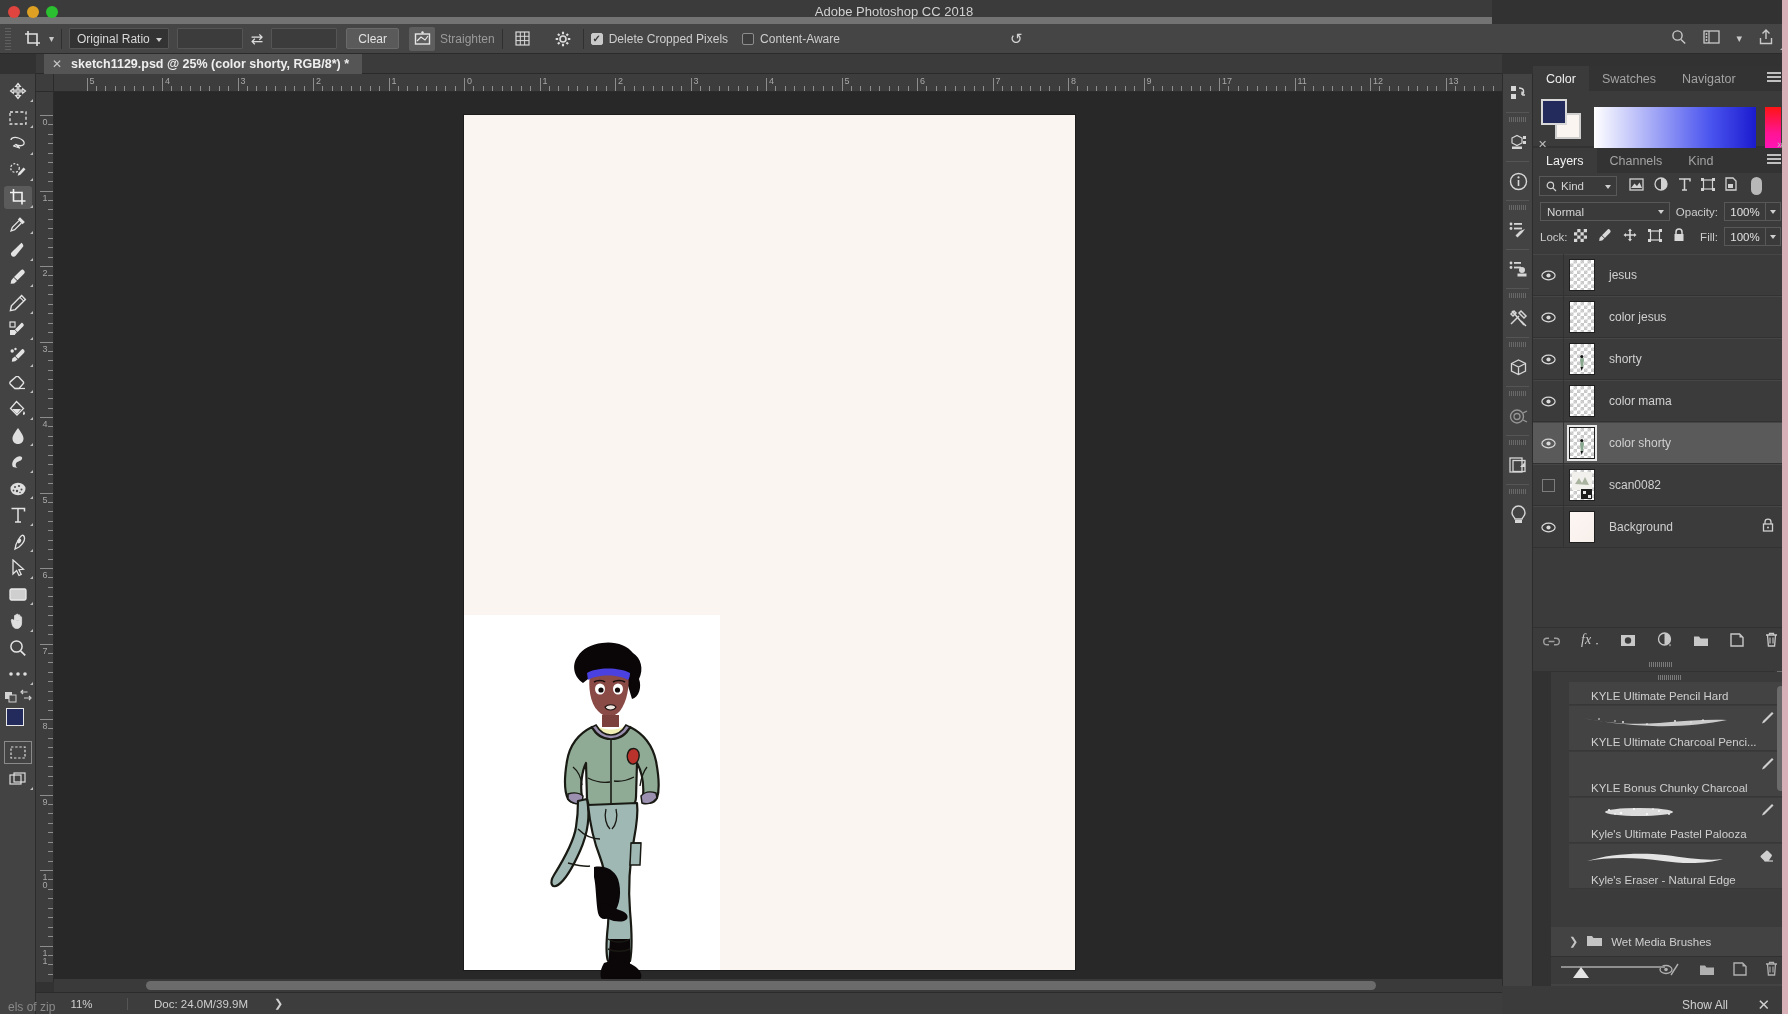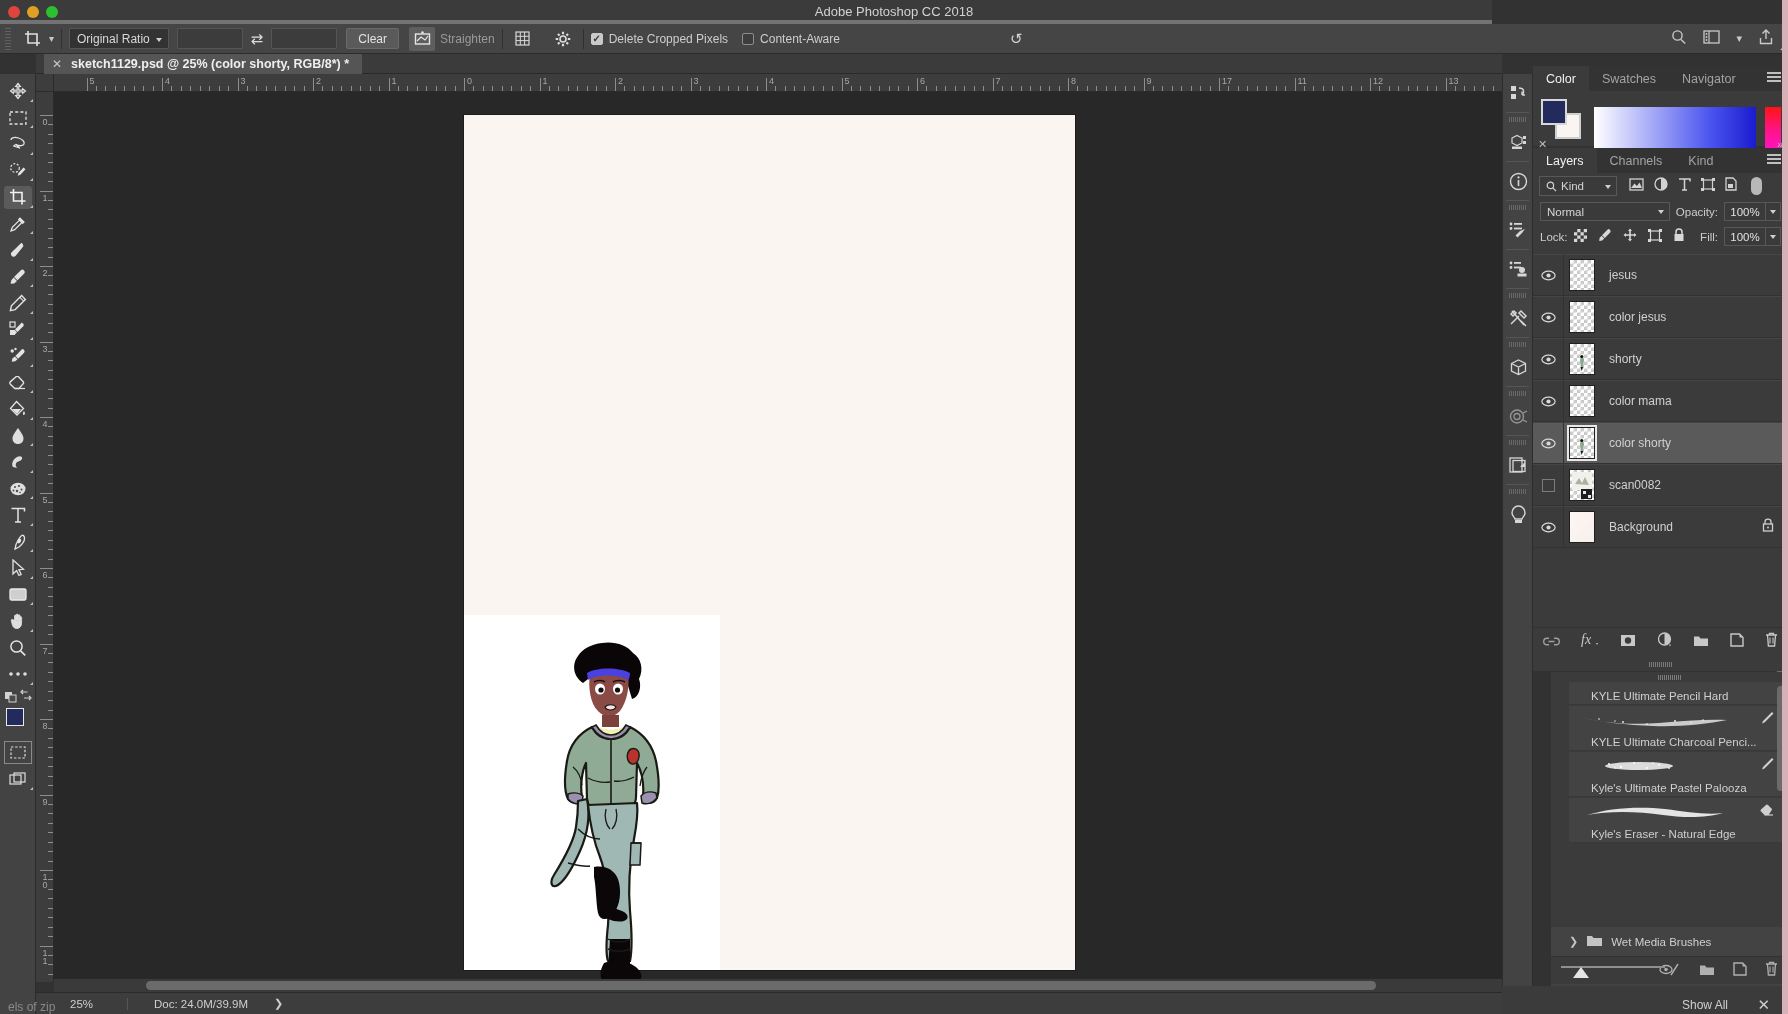--- a/index.html
+++ b/index.html
@@ -8,21 +8,21 @@
     background: #282828;
     font-family: "Liberation Sans", sans-serif;
     overflow: hidden;
     -webkit-font-smoothing: antialiased;
   }
   .app { position: relative; width: 1788px; height: 1014px; background: #323232; }
 
   
   .titlebar {
     position: absolute; left: 0; top: 0; width: 1492px; height: 24px;
-    background: #3b3b3b; border-bottom: 4px solid #737373;
+    background: #3b3b3b; border-bottom: 7px solid #737373;
   }
   .traffic { position: absolute; left: 8px; top: 6px; display: flex; gap: 7px; }
   .tl { width: 12px; height: 12px; border-radius: 50%; display: block; }
   .tl.r { background: #e0443e; }
   .tl.y { background: #dea123; }
   .tl.g { background: #2ac030; }
   .apptitle {
     position: absolute; left: 0; top: 0; width: 1788px; height: 24px;
     line-height: 24px; text-align: center; color: #d2d2d2; font-size: 13px;
   }
@@ -941,21 +941,21 @@
   </div>
 
   <div class="sb-v">
       <div class="thumb"></div>
     </div>
   <div class="sb-h" style="left:54px;bottom:22px;width:1448px;">
       <div class="thumb"></div>
     </div>
 
   <div class="statusbar">
-    <div class="st-zoom">25%</div>
+    <div class="st-zoom">11%</div>
     <div class="st-doc">Doc: 24.0M/39.9M</div>
     <div class="st-arrow">❯</div>
   </div>
 
   <div class="rail">
     <div class="railbtn">
       <svg width="17" height="17" viewBox="0 0 17 17">
           <rect x="1" y="1" width="5" height="5" fill="#d6d6d6"></rect>
           <rect x="1" y="9" width="5" height="5" fill="#d6d6d6"></rect>
           <path d="M9 3 C14 3 15 7 12 10 M12 10 L12 6.5 M12 10 L15 10" stroke="#d6d6d6" stroke-width="1.4" fill="none"></path>
@@ -1344,20 +1344,27 @@
                 <circle cx="36" cy="11" r=".7"></circle>
                 <circle cx="112" cy="12" r=".7"></circle>
               </g>
             </svg></div>
           <div class="bpen"><svg width="16" height="16" viewBox="0 0 16 16">
               <path d="M13 2 L14.5 3.5 L5.5 12.5 L3 13.5 L4 11Z" fill="#cfcfcf"></path>
             </svg></div>
           <div class="bname">KYLE Ultimate Charcoal Penci...</div>
         </div>
         <div class="bitem" style="margin-top: 0px;">
+          <div class="bstroke"></div>
+          <div class="bpen"><svg width="16" height="16" viewBox="0 0 16 16">
+              <path d="M13 2 L14.5 3.5 L5.5 12.5 L3 13.5 L4 11Z" fill="#cfcfcf"></path>
+            </svg></div>
+          <div class="bname">KYLE Bonus Chunky Charcoal</div>
+        </div>
+        <div class="bitem" style="margin-top: 0px;">
           <div class="bstroke"><svg width="152" height="20" viewBox="0 0 152 20">
               <g fill="#ececec" opacity=".9">
                 <ellipse cx="60" cy="10" rx="34" ry="4"></ellipse>
               </g>
               <g fill="#fafafa">
                 <circle cx="30" cy="8" r="1"></circle>
                 <circle cx="42" cy="11" r="1.2"></circle>
                 <circle cx="55" cy="7" r="1"></circle>
                 <circle cx="68" cy="12" r="1.1"></circle>
                 <circle cx="80" cy="9" r="1"></circle>

